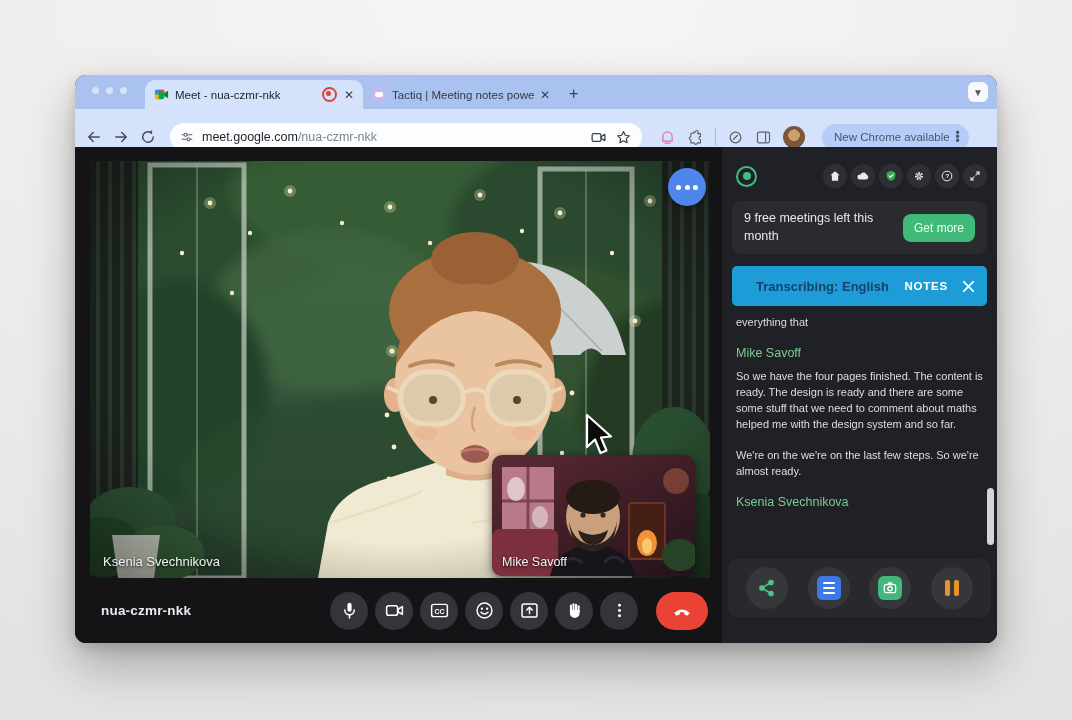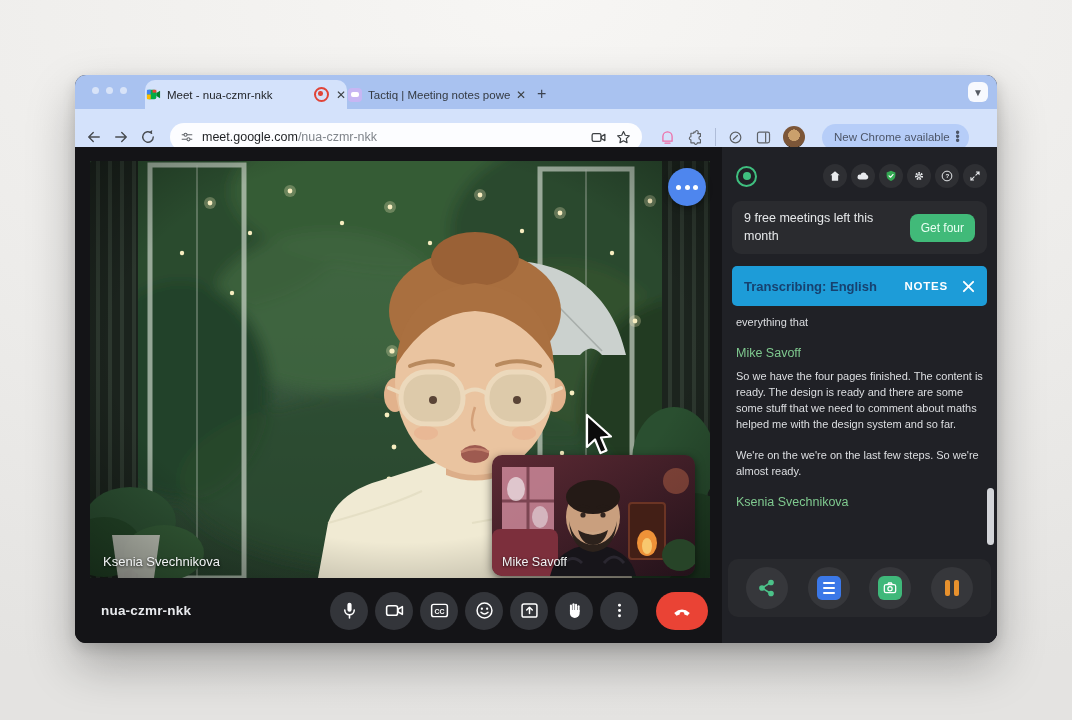--- a/index.html
+++ b/index.html
@@ -6,21 +6,21 @@
   body{width:1072px;height:720px;overflow:hidden;font-family:"Liberation Sans",sans-serif;
        background:radial-gradient(120% 100% at 50% 0%, #f7f6f4 0%, #ecebe9 60%, #e4e3e1 100%);}
   .stage{position:relative;width:1072px;height:720px;}
   
   .window{position:absolute;left:75px;top:75px;width:922px;height:568px;border-radius:11px;
           background:#141417;box-shadow:0 22px 48px rgba(0,0,0,.28),0 5px 14px rgba(0,0,0,.14);overflow:hidden;}
   .tabstrip{position:relative;height:34px;background:#a9c2f0;display:flex;align-items:flex-end;}
   .traffic{position:absolute;left:17px;top:12px;display:flex;gap:7px;}
   .traffic i{width:7px;height:7px;border-radius:50%;background:rgba(255,255,255,.55);}
   .tabs{display:flex;align-items:flex-end;margin-left:70px;height:100%;}
-  .tab{display:flex;align-items:center;height:29px;padding:0 1px;font-size:11.5px;color:#23262b;}
+  .tab{display:flex;align-items:center;height:29px;padding:0 9px;font-size:11.5px;color:#23262b;}
   .tab.active{width:200px;background:#d4e2fb;border-radius:10px 10px 0 0;}
   .tab.inactive{width:178px;color:#343a42;}
   .tab .title{flex:1;margin:0 6px;white-space:nowrap;overflow:hidden;}
   .favicon{width:15px;height:15px;flex:0 0 auto;}
   .fav-tactiq{width:14px;height:14px;border-radius:4px;background:#c7b6f3;position:relative;}
   .fav-tactiq:after{content:"";position:absolute;left:3px;top:4px;width:8px;height:5px;border-radius:2px;background:#fff;}
   .rec{width:11px;height:11px;border:2px solid #e04438;border-radius:50%;position:relative;flex:0 0 auto;margin-right:7px;}
   .rec:after{content:"";position:absolute;left:2.2px;top:2.2px;width:4.6px;height:4.6px;background:#e04438;border-radius:50%;}
   .tab-x{font-size:12px;color:#3c4043;line-height:1;flex:0 0 auto;}
   .newtab{margin:0 0 7px 10px;color:#3c4350;font-size:16px;line-height:1;}
@@ -63,21 +63,21 @@
   .side-head{height:38px;display:flex;align-items:center;}
   .tq-logo{width:17px;height:17px;border:2.5px solid #3fbf7f;border-radius:50%;position:relative;margin-left:4px;}
   .tq-logo:after{content:"";position:absolute;left:4.5px;top:4.5px;width:8px;height:8px;border-radius:50%;background:#3fbf7f;}
   .head-icons{margin-left:auto;display:flex;gap:4px;}
   .hic{width:24px;height:24px;border-radius:50%;background:#2e2f33;display:flex;align-items:center;justify-content:center;}
   .hic svg{width:14px;height:14px;}
   .quota-card{margin-top:6px;background:#2a2b2f;border-radius:9px;padding:9px 12px;display:flex;align-items:center;gap:10px;}
   .quota-text{flex:1;font-size:12.5px;color:#e6e8ea;text-align:left;line-height:1.4;}
   .get-more{background:#41ba79;color:#eafff3;font-size:12px;padding:7px 11px;border-radius:8px;white-space:nowrap;}
   .banner{margin-top:12px;background:#1d9cd8;border-radius:5px;height:40px;display:flex;align-items:center;padding:0 12px;}
-  .banner-label{font-weight:bold;font-size:13px;color:#17416f;}
+  .banner-label{font-weight:bold;font-size:13px;color:#17416f;margin-left:12px;}
   .banner-action{margin-left:auto;font-weight:bold;font-size:11.5px;letter-spacing:.8px;color:#fff;}
   .banner-x{margin-left:14px;width:13px;height:13px;}
   .transcript{padding:9px 4px 0 4px;height:218px;overflow:hidden;}
   .t-line{font-size:11px;color:#dcdee1;line-height:1.45;margin-bottom:15px;}
   .t-speaker{font-size:12.5px;color:#7fc98f;margin-bottom:9px;}
   .side-tabs{position:absolute;left:0;right:0;bottom:88px;height:34px;display:flex;align-items:center;}
   .stab{flex:1;display:flex;align-items:center;justify-content:center;gap:8px;font-size:12px;letter-spacing:1px;}
   .stab.on{color:#e8eaed;} .stab.off{color:#9aa0a6;}
   .tab-underline{position:absolute;left:0;bottom:0;width:58%;height:2px;background:#fff;}
   .action-bar{position:absolute;left:6px;right:6px;bottom:26px;height:58px;background:#28292d;border-radius:10px;
@@ -479,21 +479,21 @@
             <span class="hic">
               <svg viewBox="0 0 24 24">
                 <path d="M5 19 L10.5 13.5 M5 19 h4.6 M5 19 v-4.6 M19 5 L13.5 10.5 M19 5 h-4.6 M19 5 v4.6" stroke="#e8eaed" stroke-width="1.8" fill="none" stroke-linecap="round"></path>
               </svg>
             </span>
           </div>
         </div>
 
         <div class="quota-card">
           <span class="quota-text">9 free meetings left this month</span>
-          <span class="get-more">Get four</span>
+          <span class="get-more">Get more</span>
         </div>
 
         <div class="banner">
           <span class="banner-label">Transcribing: English</span>
           <span class="banner-action">NOTES</span>
           <svg class="banner-x" viewBox="0 0 14 14">
             <path d="M2 2 L12 12 M12 2 L2 12" stroke="#fff" stroke-width="2" stroke-linecap="round"></path>
           </svg>
         </div>
 

